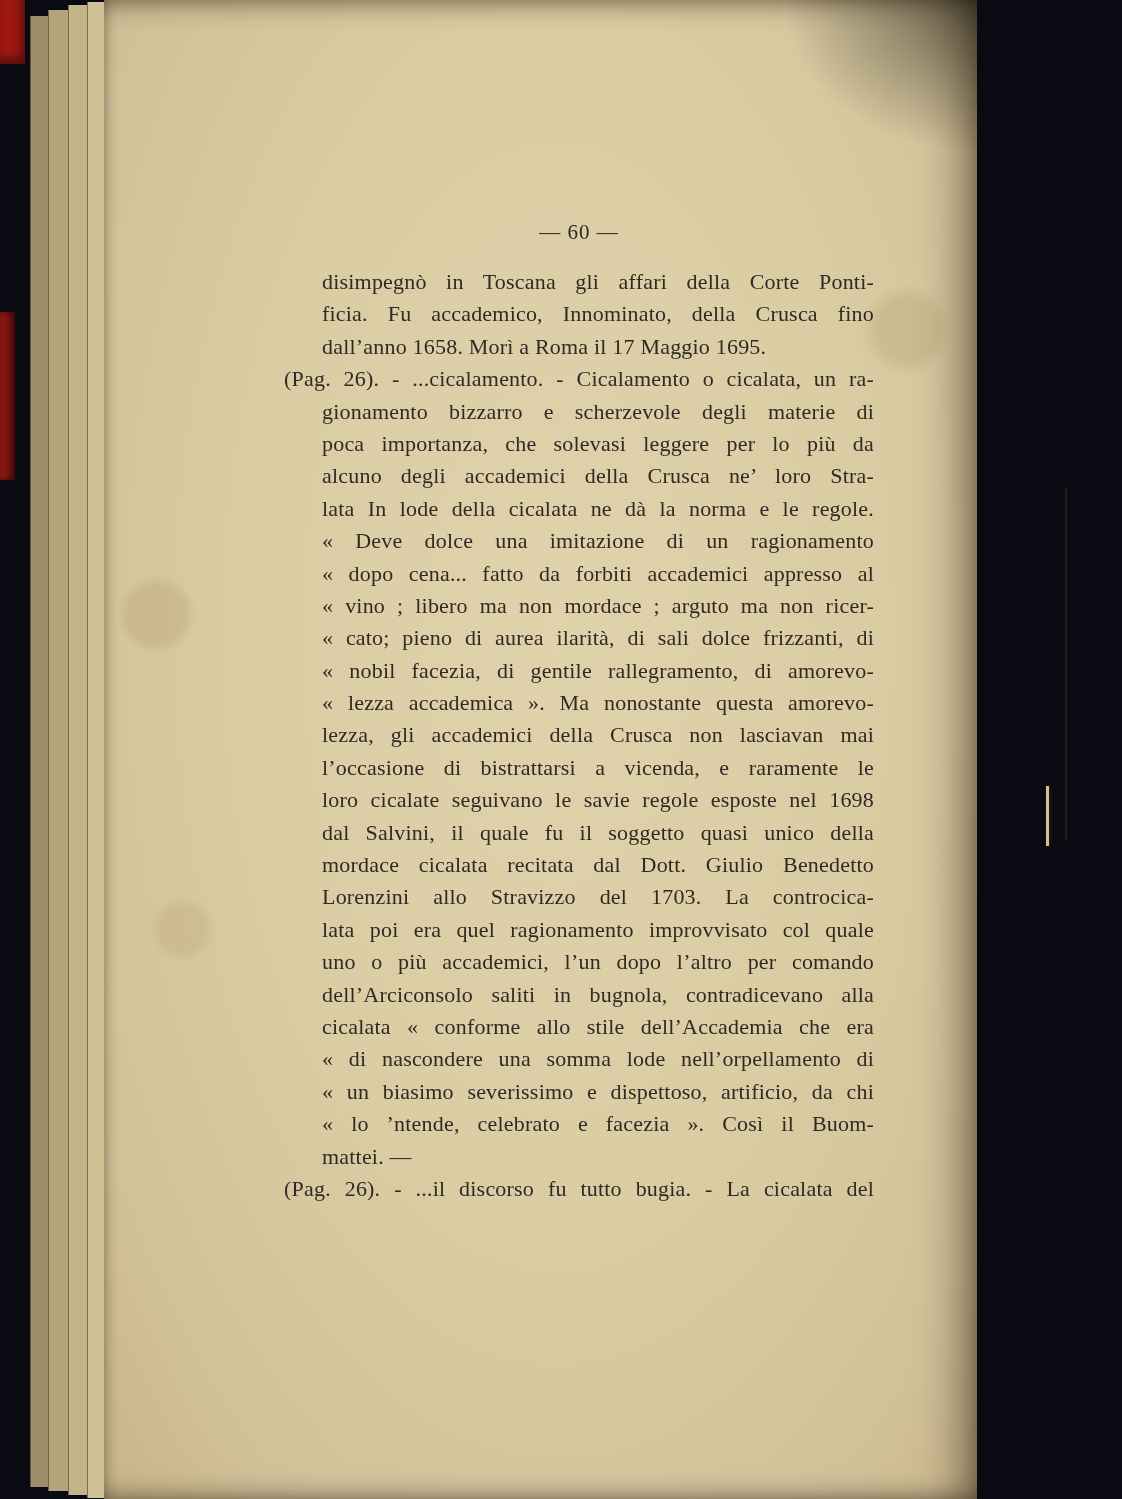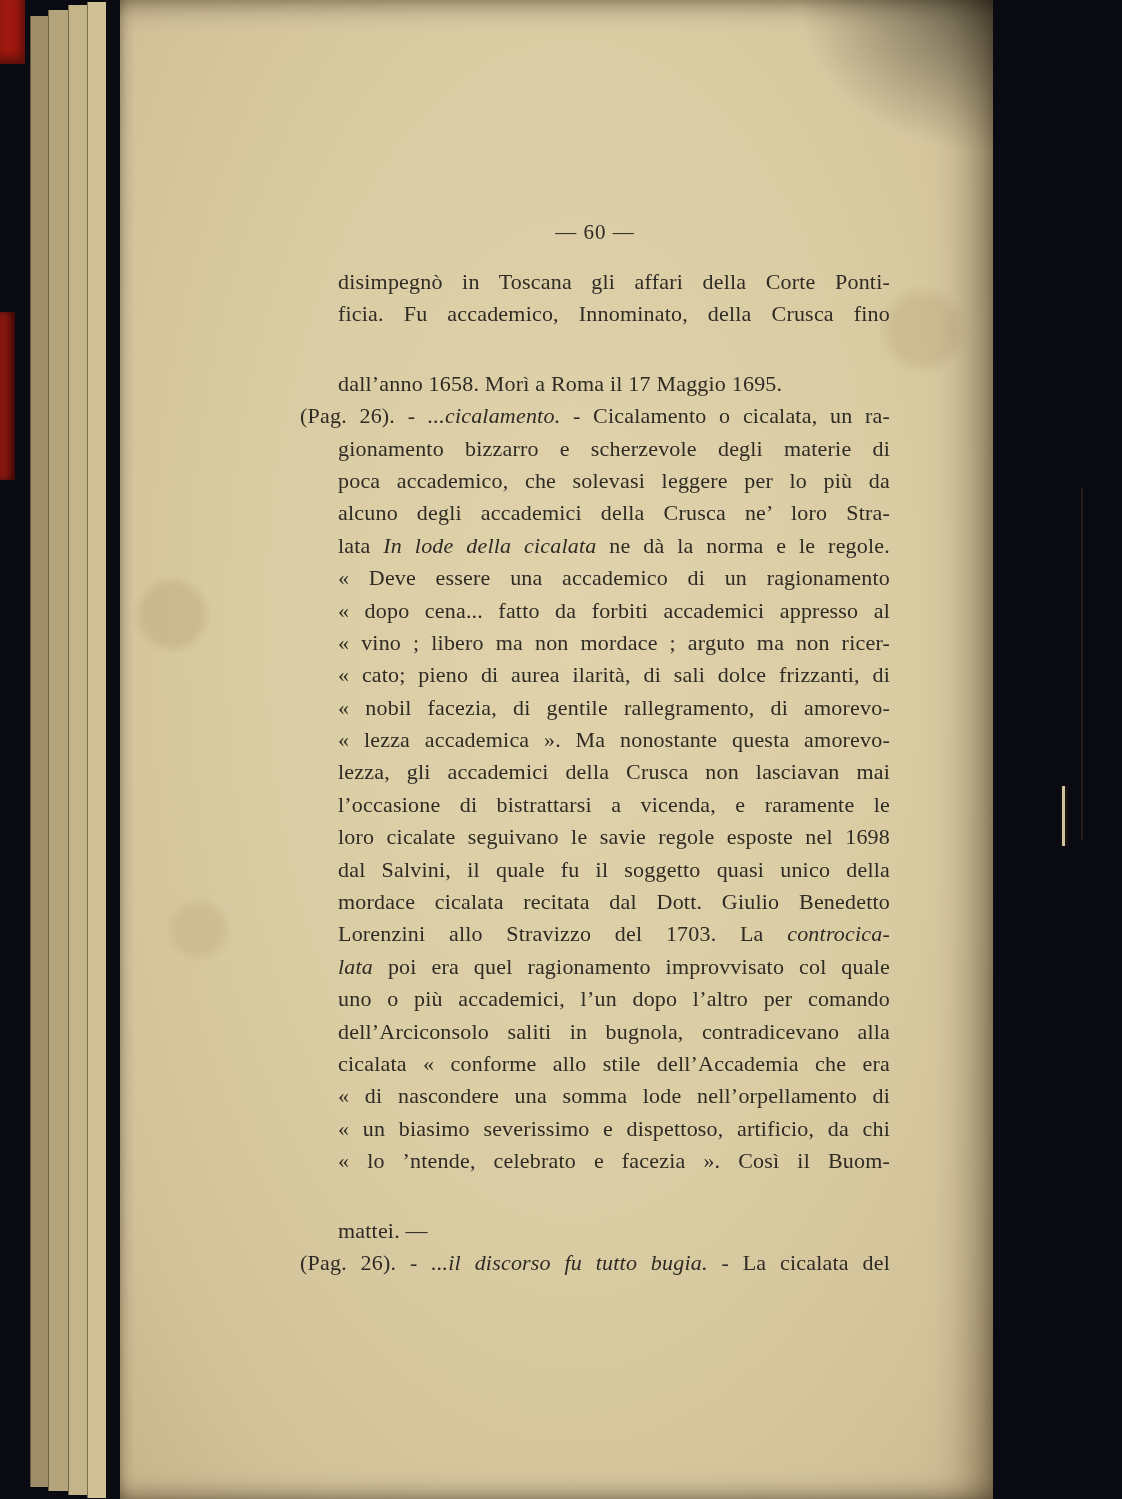--- a/index.html
+++ b/index.html
@@ -24,21 +24,21 @@
     box-shadow: inset -4px -6px 10px rgba(0,0,0,0.45);
   }
   .red-mid {
     position:absolute; left:0; top:312px; width:15px; height:168px;
     background: linear-gradient(to right, #8e1812, #6e100c);
     box-shadow: inset -3px 0 6px rgba(0,0,0,0.5);
   }
 
   
   .page {
-    position:absolute; left:120px; top:0; width:873px; height:1499px;
+    position:absolute; left:104px; top:0; width:873px; height:1499px;
     background:
       radial-gradient(circle at 6% 41%, rgba(140,110,60,0.16) 0 28px, transparent 40px),
       radial-gradient(circle at 9% 62%, rgba(140,110,60,0.12) 0 22px, transparent 34px),
       radial-gradient(circle at 92% 22%, rgba(120,90,45,0.12) 0 30px, transparent 46px),
       radial-gradient(ellipse at 52% 42%, #e0d3ac 0%, #dacca3 48%, #d2c29a 80%, #c7b48b 100%);
     box-shadow:
       inset 0 16px 26px -16px rgba(25,14,2,0.5),
       inset 0 -14px 22px -14px rgba(25,14,2,0.45),
       inset -34px 0 46px -22px rgba(35,20,4,0.55),
       inset 10px 0 14px -10px rgba(35,20,4,0.3);
@@ -73,22 +73,22 @@
   }
   .line {
     height:32.4px; line-height:32.4px;
     padding-left:38px;
     text-align:justify;
     text-align-last:justify;
     letter-spacing:0.2px;
     white-space:normal;
   }
   .line.hang { padding-left:0; }
-  .line.nojust { text-align-last:left;margin-top:37px; }
-  .it { font-style:italic; }
+  .line.nojust { text-align-last:left; }
+  .it { }
 </style>
 </head>
 <body style="--bg: #0a0a12; --ink: #2f2b24; --red: #a01910;">
 
 <div class="edge edge-1"></div>
 <div class="edge edge-2"></div>
 <div class="edge edge-3"></div>
 <div class="edge edge-4"></div>
 
 <div class="red-top"></div>
@@ -100,24 +100,24 @@
   <div class="right-sliver"></div>
 
   <div class="page-number">— 60 —</div>
 
   <div class="text-block">
       <div class="line"><span>disimpegnò in Toscana gli affari della Corte Ponti-</span></div>
       <div class="line"><span>ficia. Fu accademico, Innominato, della Crusca fino</span></div>
       <div class="line nojust"><span>dall’anno 1658. Morì a Roma il 17 Maggio 1695.</span></div>
       <div class="line hang"><span>(Pag. 26). - </span><span class="it">...cicalamento.</span><span> - Cicalamento o cicalata, un ra-</span></div>
       <div class="line"><span>gionamento bizzarro e scherzevole degli materie di</span></div>
-      <div class="line"><span>poca accademico, che solevasi leggere per lo più da</span></div>
+      <div class="line"><span>poca importanza, che solevasi leggere per lo più da</span></div>
       <div class="line"><span>alcuno degli accademici della Crusca ne’ loro Stra-</span></div>
       <div class="line"><span>lata </span><span class="it">In lode della cicalata</span><span> ne dà la norma e le regole.</span></div>
-      <div class="line"><span>« Deve essere una accademico di un ragionamento</span></div>
+      <div class="line"><span>« Deve dolce una imitazione di un ragionamento</span></div>
       <div class="line"><span>« dopo cena... fatto da forbiti accademici appresso al</span></div>
       <div class="line"><span>« vino ; libero ma non mordace ; arguto ma non ricer-</span></div>
       <div class="line"><span>« cato; pieno di aurea ilarità, di sali dolce frizzanti, di</span></div>
       <div class="line"><span>« nobil facezia, di gentile rallegramento, di amorevo-</span></div>
       <div class="line"><span>« lezza accademica ». Ma nonostante questa amorevo-</span></div>
       <div class="line"><span>lezza, gli accademici della Crusca non lasciavan mai</span></div>
       <div class="line"><span>l’occasione di bistrattarsi a vicenda, e raramente le</span></div>
       <div class="line"><span>loro cicalate seguivano le savie regole esposte nel 1698</span></div>
       <div class="line"><span>dal Salvini, il quale fu il soggetto quasi unico della</span></div>
       <div class="line"><span>mordace cicalata recitata dal Dott. Giulio Benedetto</span></div>

